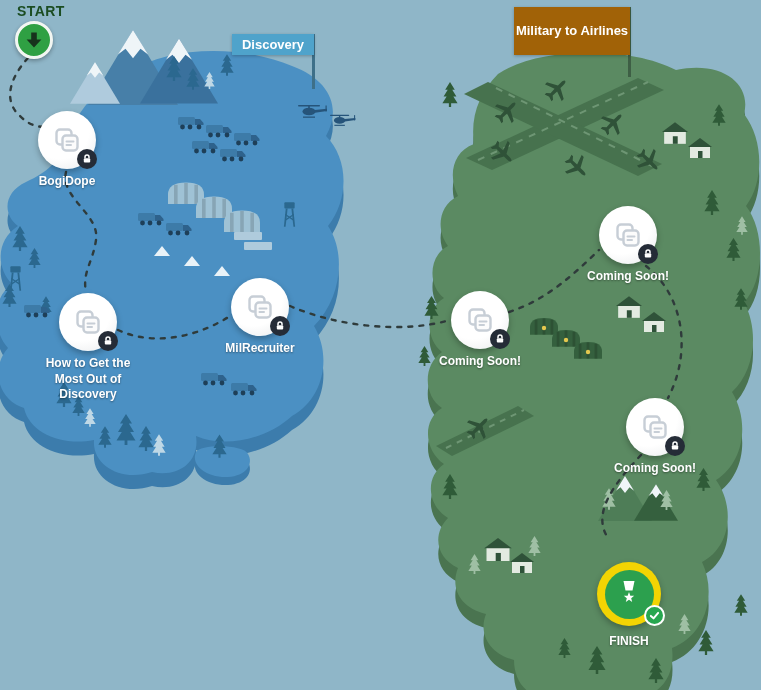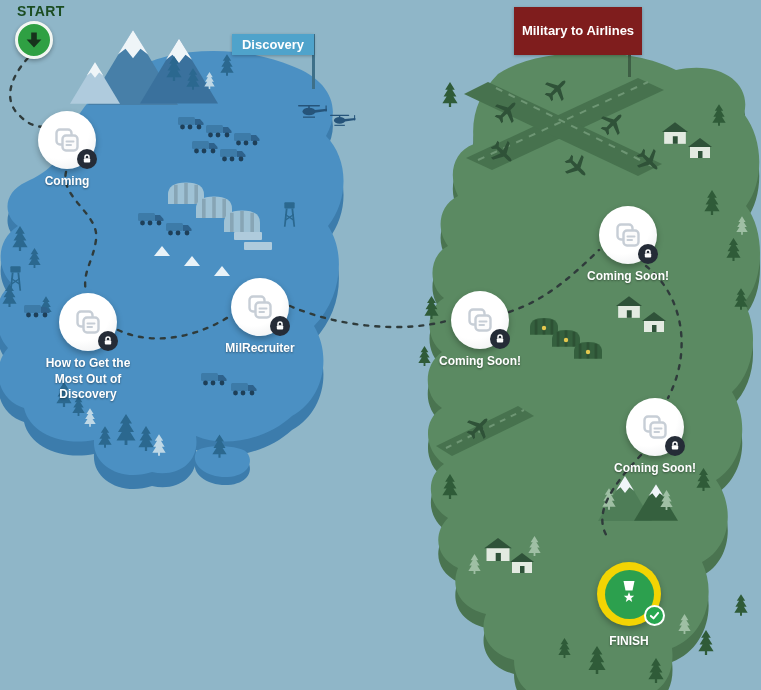--- a/index.html
+++ b/index.html
@@ -3,21 +3,21 @@
 <meta charset="utf-8">
 <style>
   html,body{margin:0;padding:0;}
   .stage{position:relative;width:761px;height:690px;background:#8FB6C8;overflow:hidden;
          font-family:"Liberation Sans",sans-serif;}
   .scene{position:absolute;left:0;top:0;z-index:1;}
   
   .flag{position:absolute;color:#fff;font-weight:bold;font-size:13px;display:flex;align-items:center;
         justify-content:center;text-align:center;z-index:4;box-shadow:0 1px 3px rgba(0,0,0,.25);}
   .flag.discovery{left:232px;top:34px;width:82px;height:21px;background:#4FA3CB;}
-  .flag.military{left:514px;top:7px;width:128px;height:48px;background:#7f1d1d;line-height:1.25;}
+  .flag.military{left:514px;top:7px;width:116px;height:48px;background:#a16207;line-height:1.25;}
   .flag-pole{position:absolute;width:3px;z-index:3;}
   .pole-discovery{left:312px;top:34px;height:55px;background:#3E7089;}
   .pole-military{left:628px;top:7px;height:70px;background:#3E5F45;}
   
   .start-label{position:absolute;left:17px;top:3px;font-size:14px;font-weight:bold;color:#1B4D22;
                letter-spacing:.4px;z-index:4;}
   .start-button{position:absolute;left:15px;top:21px;width:32px;height:32px;border-radius:50%;
                 background:#2FA043;border:3px solid #F2F6F2;box-shadow:0 2px 4px rgba(0,0,0,.3);
                 display:flex;align-items:center;justify-content:center;z-index:4;cursor:pointer;}
   
@@ -241,21 +241,21 @@
         <rect x="9.5" y="9.5" width="15" height="15" rx="3.5" fill="#FCFCFC" stroke="#C7CED6" stroke-width="2.4"></rect>
         <path d="M13.5 15.5 h7 M13.5 19 h4.5" stroke="#C7CED6" stroke-width="2" stroke-linecap="round"></path>
       </svg>
       <div class="lock">
         <svg width="12" height="12" viewBox="0 0 12 12">
           <path d="M4 5.2 V3.9 a2 2 0 0 1 4 0 V5.2" stroke="#fff" stroke-width="1.5" fill="none"></path>
           <rect x="2.8" y="5.2" width="6.4" height="4.4" rx="1" fill="#fff"></rect>
         </svg>
       </div>
     </div>
-    <div class="nlabel">Coming</div>
+    <div class="nlabel">BogiDope</div>
   </div>
 
   <div class="node" style="left:59px;top:293px">
     <div class="circle">
       <svg width="28" height="28" viewBox="0 0 28 28">
         <rect x="3.5" y="3.5" width="15" height="15" rx="3.5" fill="none" stroke="#C7CED6" stroke-width="2.4"></rect>
         <rect x="9.5" y="9.5" width="15" height="15" rx="3.5" fill="#FCFCFC" stroke="#C7CED6" stroke-width="2.4"></rect>
         <path d="M13.5 15.5 h7 M13.5 19 h4.5" stroke="#C7CED6" stroke-width="2" stroke-linecap="round"></path>
       </svg>
       <div class="lock">

